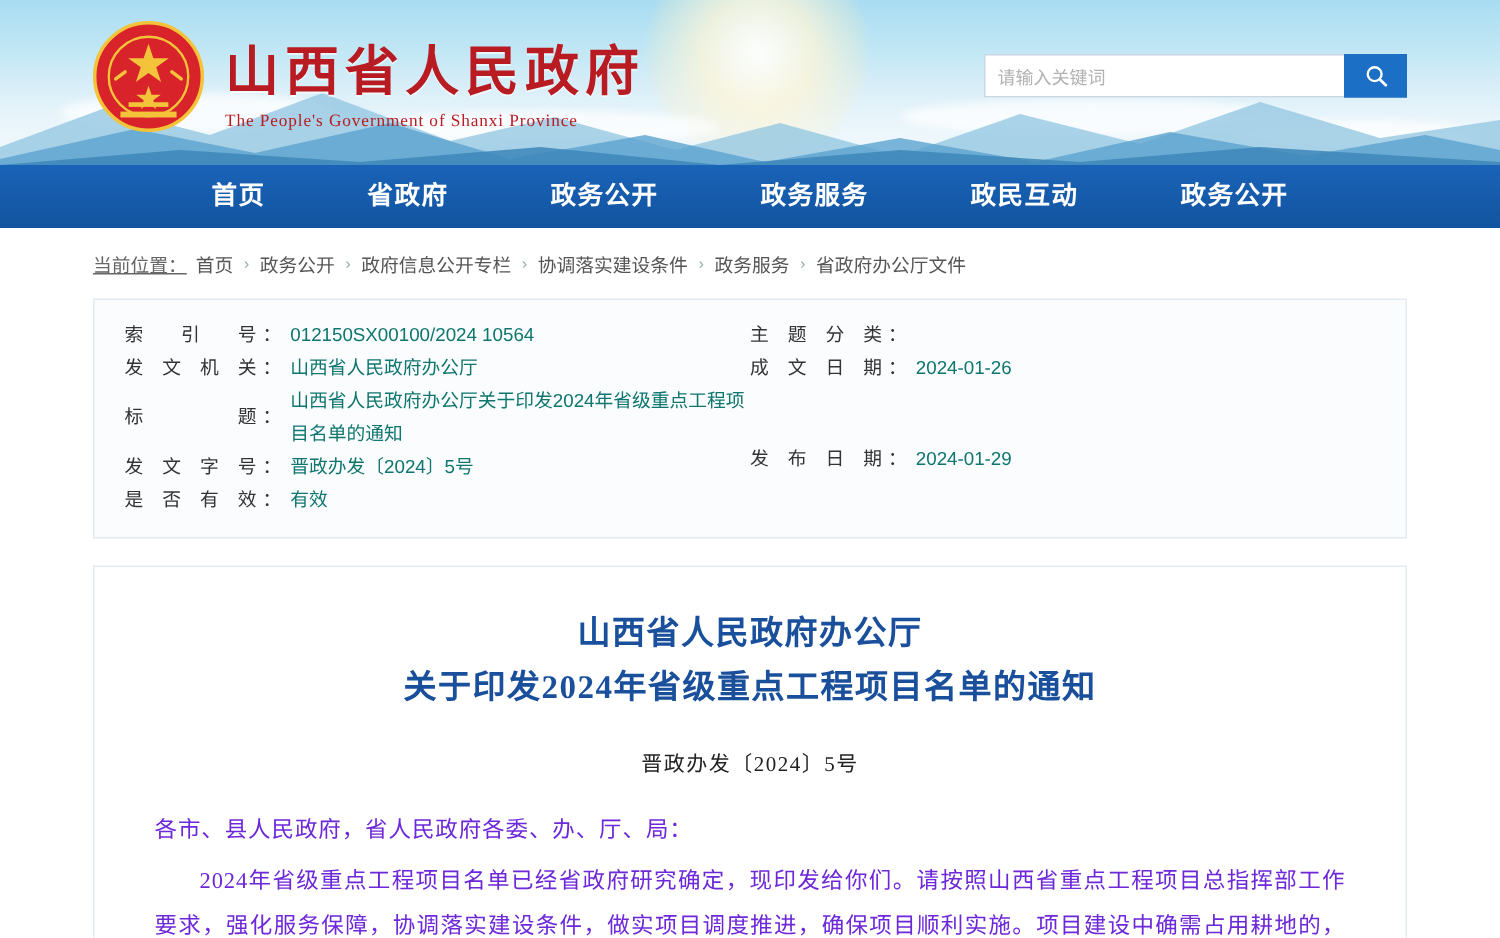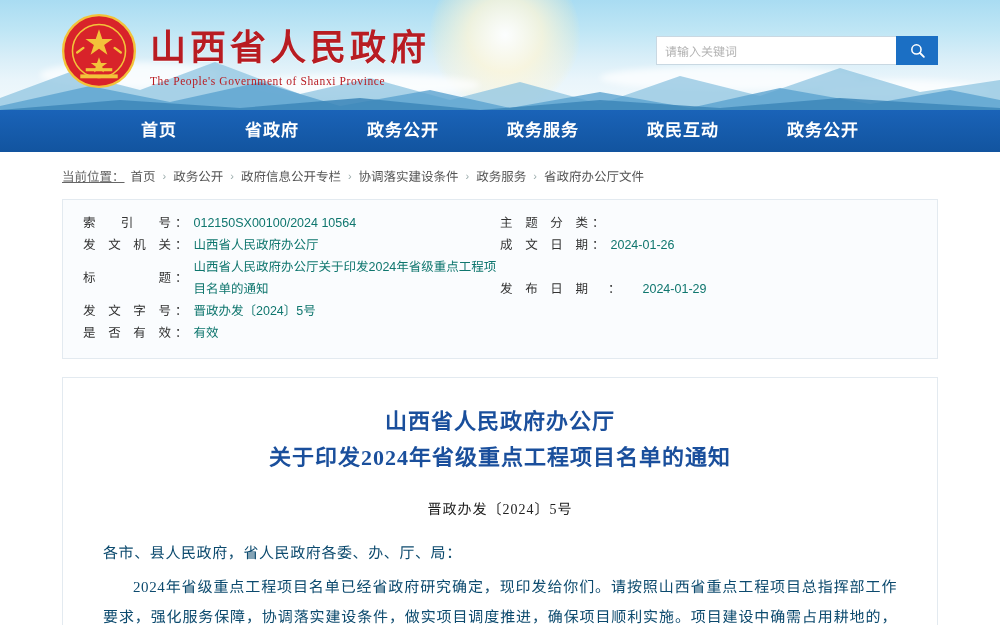--- a/index.html
+++ b/index.html
@@ -151,21 +151,21 @@
     margin-top: 22px;
     font-size: 14px;
     color: #222;
     font-family: "Liberation Serif", "DejaVu Serif", serif;
     letter-spacing: 1px;
   }
   .doc-p {
     margin-top: 20px;
     font-size: 15px;
     line-height: 30px;
-    color: #0c4a6e;
+    color: #6d28d9;
     font-family: "Liberation Serif", "DejaVu Serif", serif;
     text-align: justify;
     letter-spacing: 0.6px;
   }
   .doc-p.indent { text-indent: 2em; margin-top: 4px; }
 </style>
 </head>
 <body>
 
 <div class="banner">
@@ -265,21 +265,21 @@
   <div class="meta-col">
     <div class="meta-row">
       <span class="meta-key">主题分类</span>
       <span class="meta-colon">：</span>
     </div>
     <div class="meta-row">
       <span class="meta-key">成文日期</span>
       <span class="meta-colon">：</span>
       <span class="meta-val">2024-01-26</span>
     </div>
-    <div class="meta-row" style="margin-top:22px;gap:16px;">
+    <div class="meta-row" style="margin-top:39px;">
       <span class="meta-key">发布日期</span>
       <span class="meta-colon">：</span>
       <span class="meta-val">2024-01-29</span>
     </div>
   </div>
 </div>
 
 <article class="doc">
   <div class="doc-title">
     <div>山西省人民政府办公厅</div>

